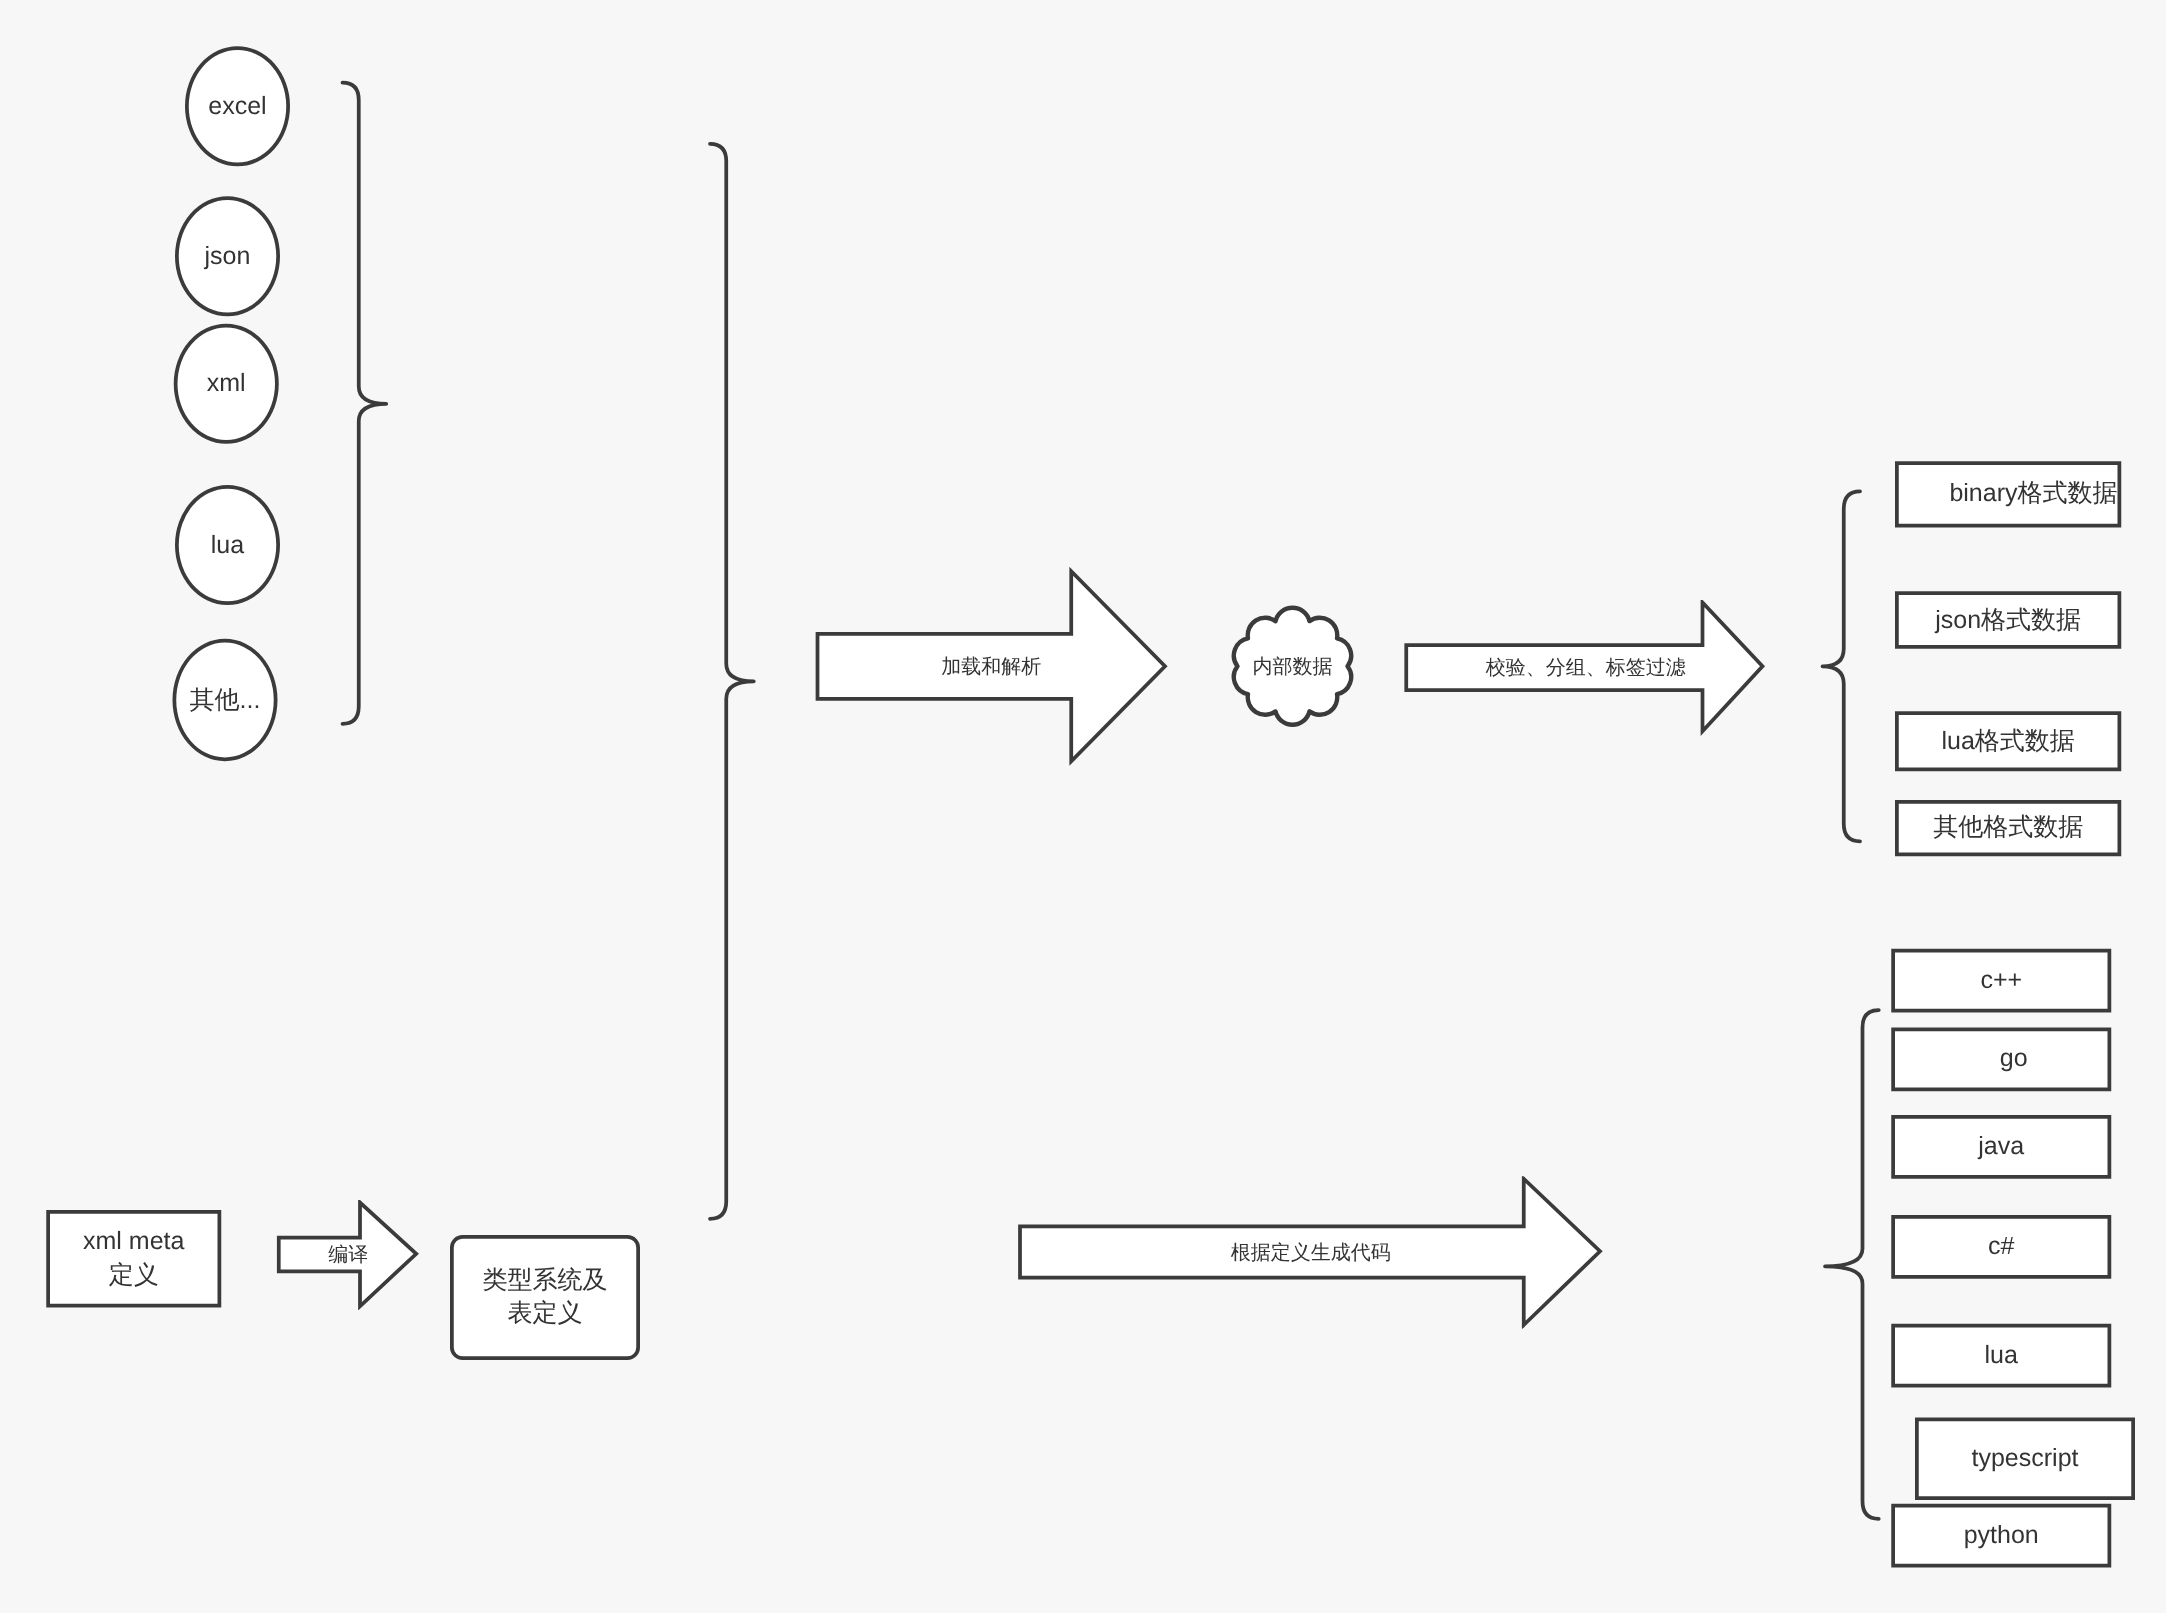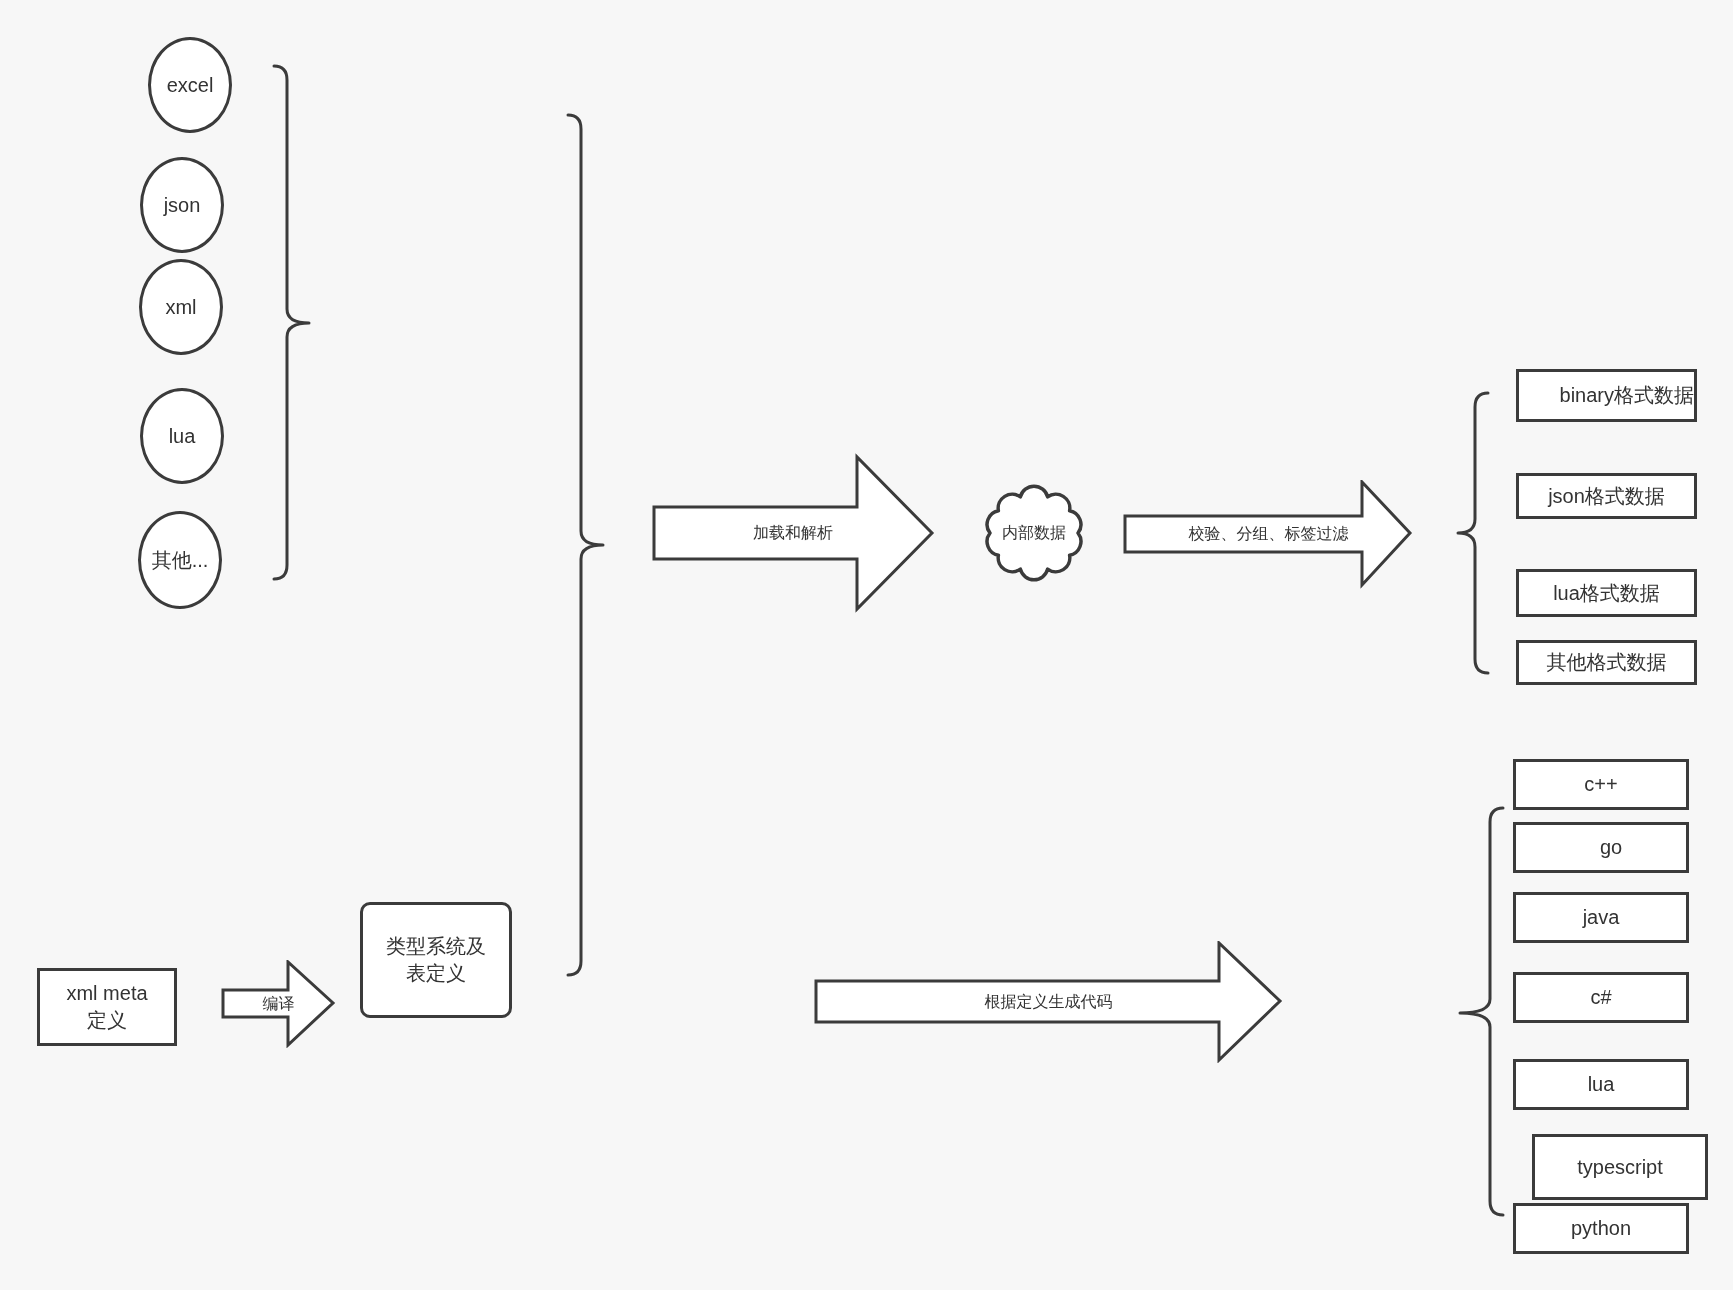--- a/index.html
+++ b/index.html
@@ -105,21 +105,21 @@
     <span class="wrapnarrow" style="width:96px;">xml meta定义</span>
   </div>
 
   <div class="arrow" style="left:221px;top:960px;width:115px;height:88px;">
     <svg width="115" height="88" viewBox="0 0 115 88">
       <polygon points="2,30 67,30 67,2 112,43 67,85 67,57 2,57" fill="#ffffff" stroke="#3b3b3b" stroke-width="3"></polygon>
     </svg>
     <div class="lbl">编译</div>
   </div>
 
-  <div class="node rounded" style="left:360px;top:902px;width:152px;height:116px;">
+  <div class="node rounded" style="left:360px;top:988px;width:152px;height:100px;">
     <span class="wrapnarrow" style="width:100px;">类型系统及表定义</span>
   </div>
 
   <div class="arrow" style="left:814px;top:941px;width:469px;height:122px;">
     <svg width="469" height="122" viewBox="0 0 469 122">
       <polygon points="2,40 405,40 405,2 466,60 405,119 405,81 2,81" fill="#ffffff" stroke="#3b3b3b" stroke-width="3"></polygon>
     </svg>
     <div class="lbl">根据定义生成代码</div>
   </div>
 

